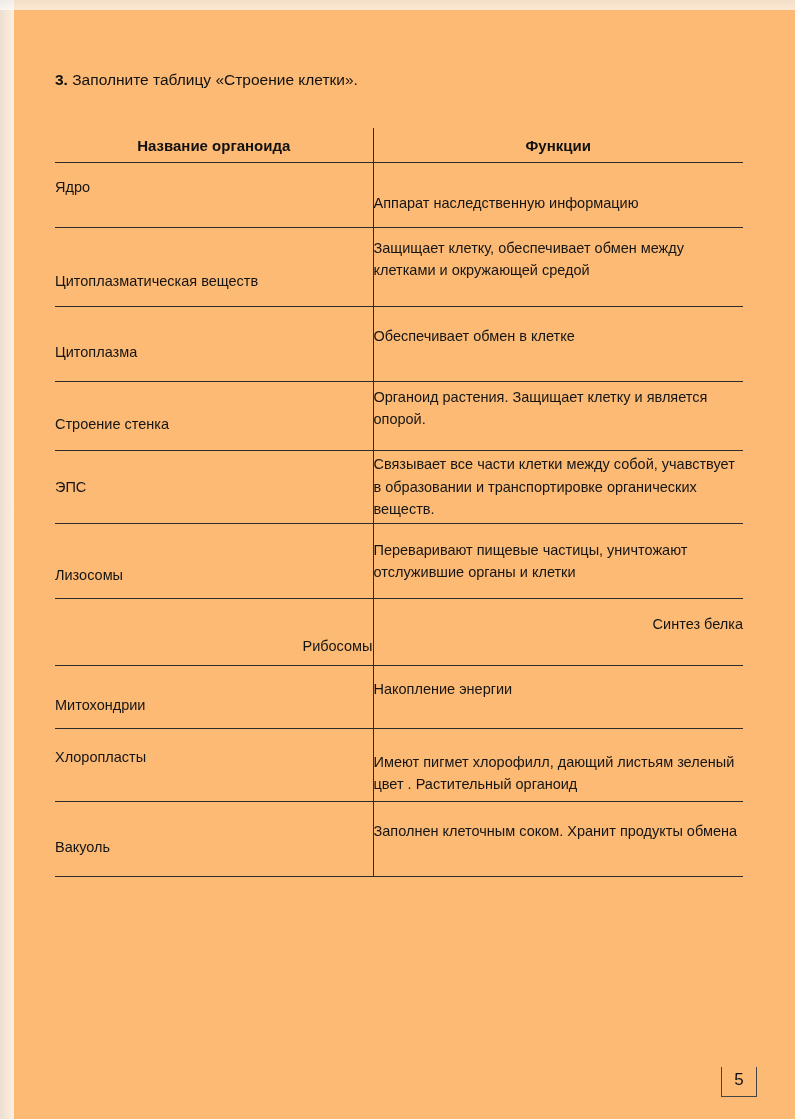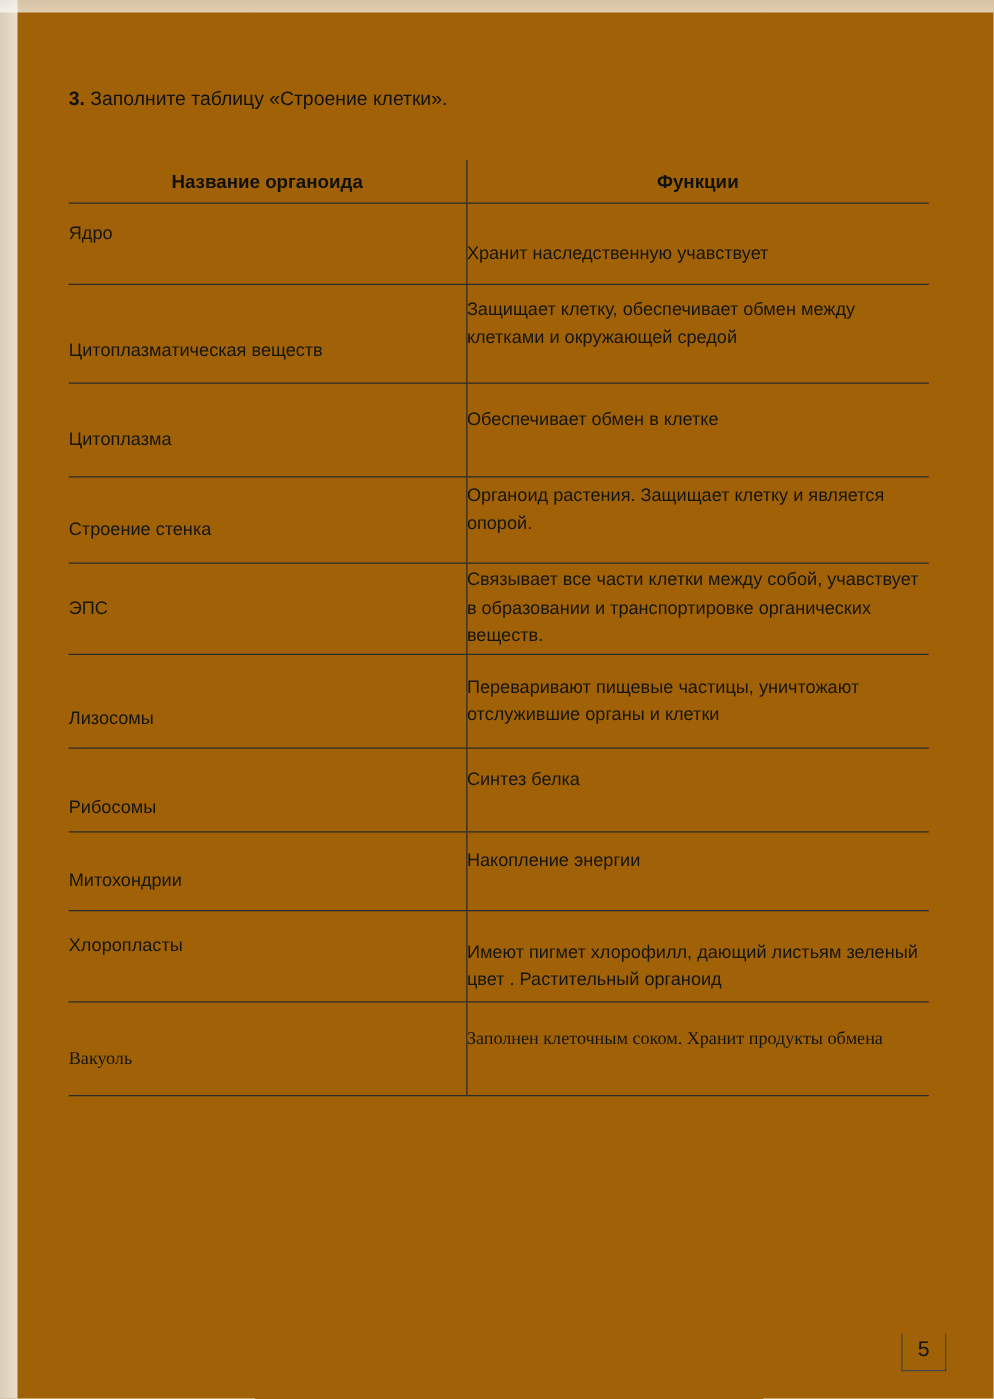--- a/index.html
+++ b/index.html
@@ -13,21 +13,21 @@
     position: relative;
     font-family: "Liberation Sans", sans-serif;
     color: #1a1a1a;
     overflow: hidden;
   }
 
   
   .page {
     position: absolute;
     inset: 0;
-    background: #a16207;
+    background: #fdba74;
   }
   .scan-edge-left {
     position: absolute;
     left: 0; top: 0; bottom: 0; width: 14px;
     background: linear-gradient(to right, #e8e8e6, #fdfdfc);
     opacity: .8;
   }
   .scan-edge-top {
     position: absolute;
     left: 0; right: 0; top: 0; height: 10px;
@@ -108,24 +108,24 @@
   }
 
   
   tr.r0 td { height: 64px; }
   tr.r1 td { height: 78px; }
   tr.r2 td { height: 74px; }
   tr.r3 td { height: 68px; }
   tr.r4 td { height: 72px; }
   tr.r5 td { height: 70px; }
   tr.r6 td { height: 74px; }
-  tr.r7 td { height: 66px; }
+  tr.r7 td { height: 66px; text-align: right; }
   tr.r8 td { height: 62px; margin-top: 36px; }
   tr.r9 td { height: 72px; }
-  tr.r10 td { height: 74px; font-family: Liberation Serif, serif; }
+  tr.r10 td { height: 74px; }
 
   
   .nudge-up { position: relative; top: -16px; display: block; }
   .nudge-down { position: relative; top: 14px; display: block; }
   .nudge-down-s { position: relative; top: 8px; display: block; }
   .nudge-up-s { position: relative; top: -8px; display: block; }
 
   .page-number {
     position: absolute;
     right: 38px;
@@ -172,21 +172,21 @@
         <th class="col-left">Название органоида</th>
         <th class="col-right">Функции</th>
       </tr>
     </thead>
     <tbody>
       <tr class="r0">
         <td class="col-left">
           <span class="nudge-up-s">Ядро</span>
         </td>
         <td class="col-right">
-          <span class="nudge-down-s">Хранит наследственную учавствует</span>
+          <span class="nudge-down-s">Аппарат наследственную информацию</span>
         </td>
       </tr>
       <tr class="r1">
         <td class="col-left">
           <span class="nudge-down">Цитоплазматическая веществ</span>
         </td>
         <td class="col-right">
           <span class="nudge-up-s">Защищает клетку, обеспечивает обмен между клетками и окружающей средой</span>
         </td>
       </tr>

